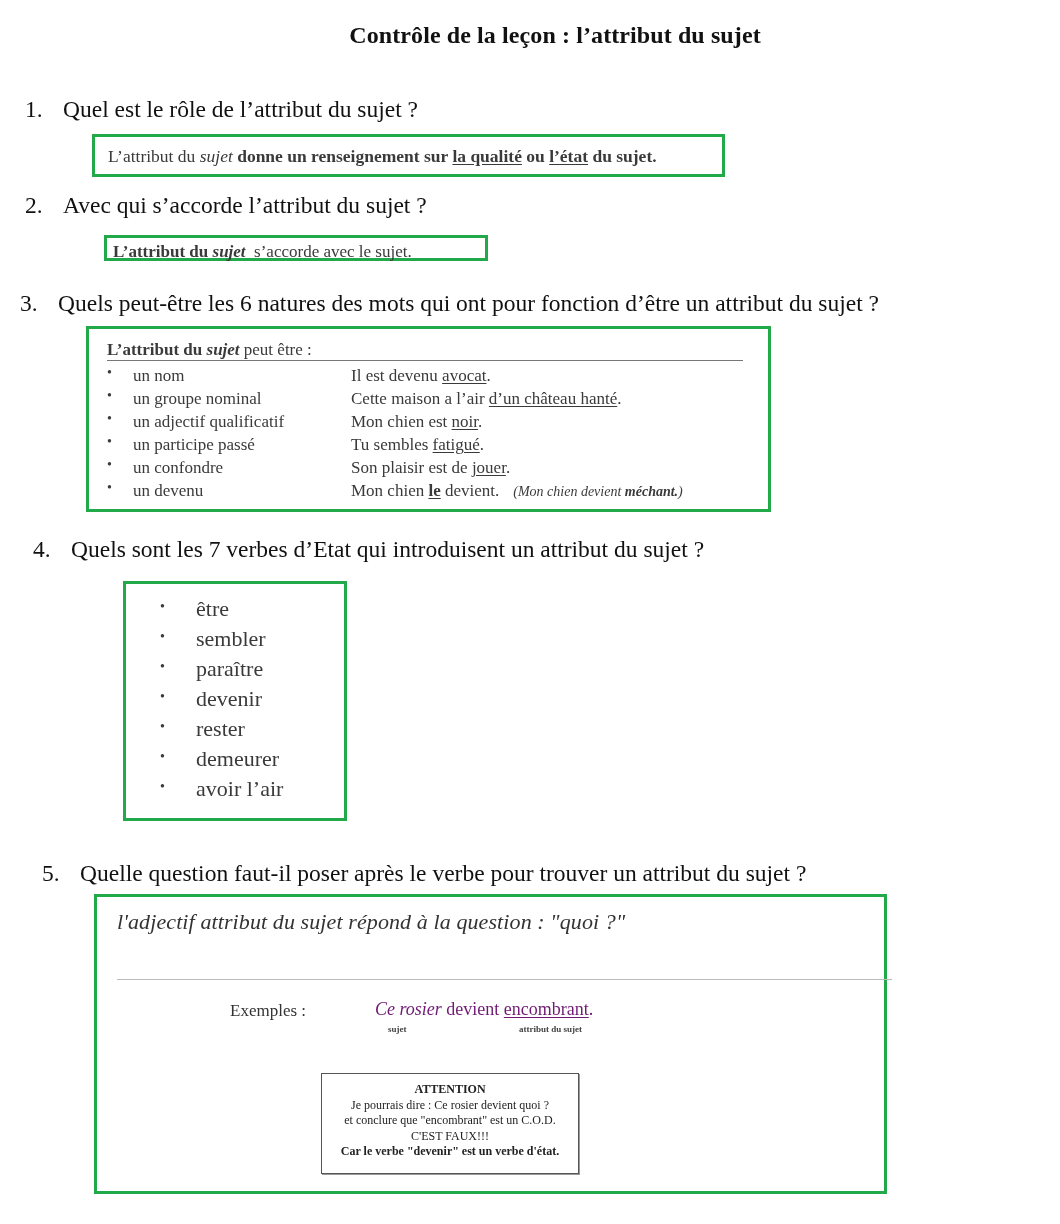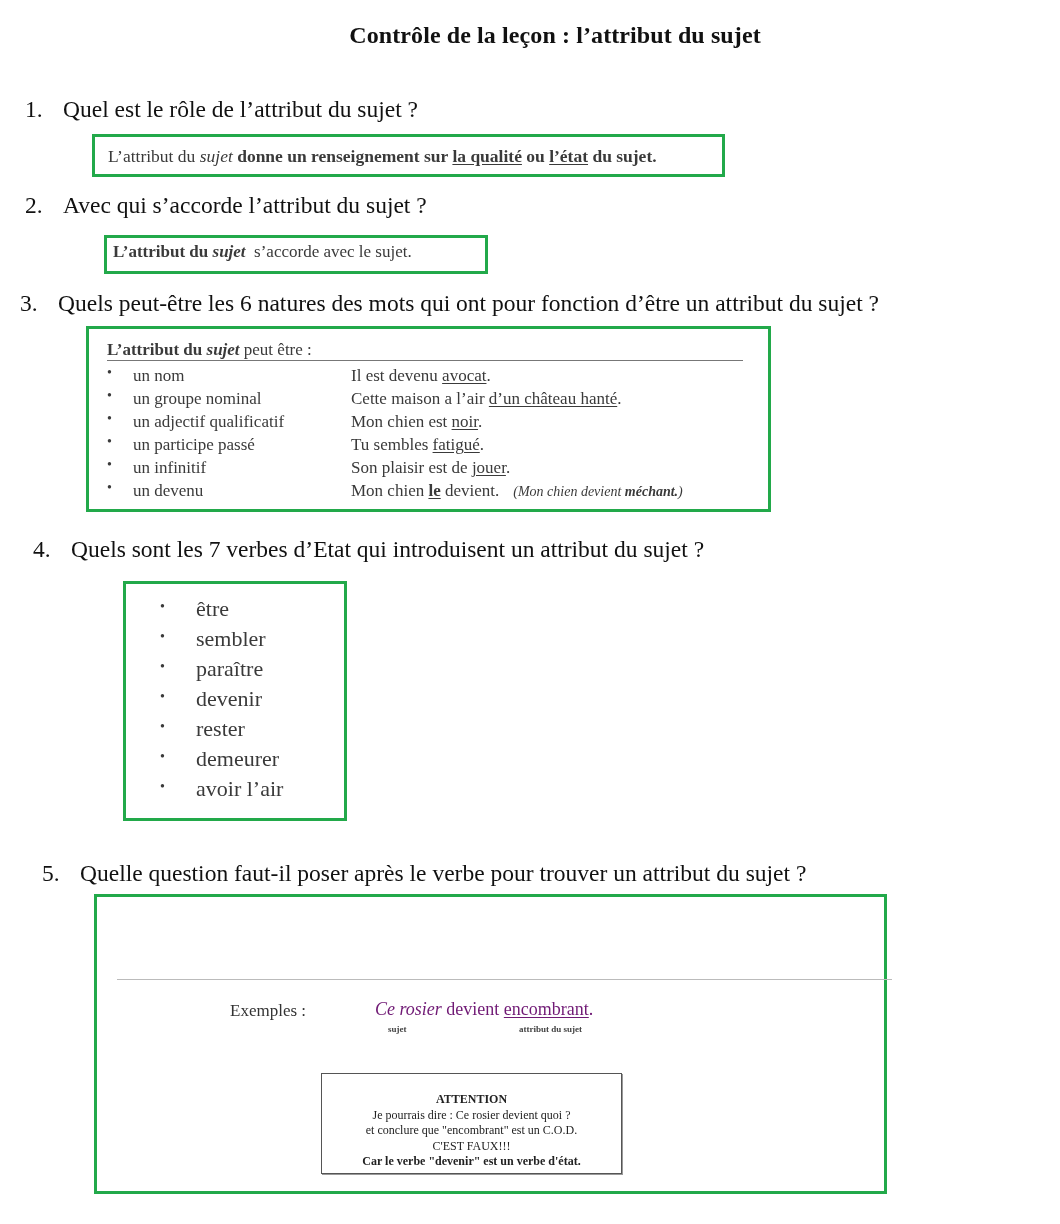--- a/index.html
+++ b/index.html
@@ -16,21 +16,21 @@
     .q .num { display: inline-block; width: 38px; }
     .box { border: 3px solid #22a94a; box-sizing: border-box; background: #fff; }
     .scan { color: #3a3a3a; }
     u { text-decoration: underline; text-underline-offset: 2px; }
 
     
     #box1 { left: 92px; top: 134px; width: 633px; height: 43px; }
     #box1 .line { position: absolute; left: 13px; top: 9px; font-size: 17.5px; white-space: nowrap; }
 
     
-    #box2 { left: 104px; top: 235px; width: 384px; height: 39px; }
+    #box2 { left: 104px; top: 235px; width: 384px; height: 26px; }
     #box2 .line { position: absolute; left: 6px; top: 4px; font-size: 17px; white-space: nowrap; }
 
     
     #box3 { left: 86px; top: 326px; width: 685px; height: 186px; padding-left: 14px; }
     #box3 .head { position: absolute; left: 18px; top: 11px; font-size: 17px; white-space: nowrap; }
     #box3 .rule { position: absolute; left: 18px; top: 31px; width: 636px; height: 1px; background: #777; }
     #box3 .row { position: absolute; left: 18px; font-size: 17px; white-space: nowrap; height: 23px; }
     #box3 .row .bullet { position: absolute; left: 0; top: -1px; font-size: 14px; }
     #box3 .row .nature { position: absolute; left: 26px; top: 0; }
     #box3 .row .example { position: absolute; left: 244px; top: 0; }
@@ -43,23 +43,23 @@
     #box4 .row .verb { position: absolute; left: 36px; top: 0; }
 
     
     #box5 { left: 94px; top: 894px; width: 793px; height: 300px; }
     #box5 .it { position: absolute; left: 20px; font-style: italic; font-size: 22px; white-space: nowrap; color: #333; letter-spacing: 0.1px; }
     #box5 .rule2 { position: absolute; left: 20px; top: 82px; width: 775px; height: 1px; background: #bbb; }
     #box5 .ex-label { position: absolute; left: 133px; top: 104px; font-size: 17px; color: #333; }
     #box5 .ex-sentence { position: absolute; left: 278px; top: 102px; font-size: 18px; color: #701a75; white-space: nowrap; }
     #box5 .tag { position: absolute; font-size: 9px; font-weight: bold; color: #444; white-space: nowrap; }
     #box5 .attention {
-      position: absolute; left: 224px; top: 176px; width: 301px; height: 101px;
+      position: absolute; left: 224px; top: 176px; width: 258px; height: 101px;
       border: 1px solid #555; box-shadow: 1px 1px 0 #999; box-sizing: border-box;
-      text-align: center; font-size: 12px; line-height: 15.5px; color: #222; padding-top: 18px;
+      text-align: center; font-size: 12px; line-height: 15.5px; color: #222; padding-top: 8px;
     }
     #box5 .attention .b { font-weight: bold; }
   </style>
 </head>
 <body>
 
 <div class="abs title">Contrôle de la leçon : l’attribut du sujet</div>
 
 <div class="abs q" style="left:25px; top:96px;">
   <span class="num">1.</span><span>Quel est le rôle de l’attribut du sujet ?</span>
@@ -103,21 +103,21 @@
     <span class="nature">un adjectif qualificatif</span>
     <span class="example"><span>Mon chien est </span><u>noir</u><span>.</span></span>
   </div>
   <div class="row scan" style="top:106px;">
     <span class="bullet">•</span>
     <span class="nature">un participe passé</span>
     <span class="example"><span>Tu sembles </span><u>fatigué</u><span>.</span></span>
   </div>
   <div class="row scan" style="top:129px;">
     <span class="bullet">•</span>
-    <span class="nature">un infinitif</span>
+    <span class="nature">un confondre</span>
     <span class="example"><span>Son plaisir est de </span><u>jouer</u><span>.</span></span>
   </div>
   <div class="row scan" style="top:152px;">
     <span class="bullet">•</span>
     <span class="nature">un devenu</span>
     <span class="example"><span>Mon chien </span><b><u>le</u></b><span> devient.</span><span class="aside"><span>(Mon chien devient </span><b>méchant.</b><span>)</span></span></span>
   </div>
 </div>
 
 <div class="abs q" style="left:33px; top:536px;">
@@ -151,20 +151,21 @@
   <div class="row scan" style="top:192px;">
       <span class="bullet">•</span>
       <span class="verb">avoir l’air</span>
     </div>
 </div>
 
 <div class="abs q" style="left:42px; top:860px;">
   <span class="num">5.</span><span>Quelle question faut-il poser après le verbe pour trouver un attribut du sujet ?</span>
 </div>
 <div id="box5" class="abs box" style="border-color: rgb(34, 169, 74);">
+  <div class="it" style="top:12px;">l'adjectif attribut du sujet répond à la question : "quoi ?"</div>
   <div class="rule2"></div>
 
   <div class="ex-label">Exemples :</div>
   <div class="ex-sentence"><i>Ce rosier</i><span style="white-space:pre"> devient </span><u>encombrant</u><span>.</span></div>
   <div class="tag" style="left:291px; top:127px;">sujet</div>
   <div class="tag" style="left:422px; top:127px;">attribut du sujet</div>
 
   <div class="attention">
     <div class="b">ATTENTION</div>
     <div>Je pourrais dire : Ce rosier devient quoi ?</div>

